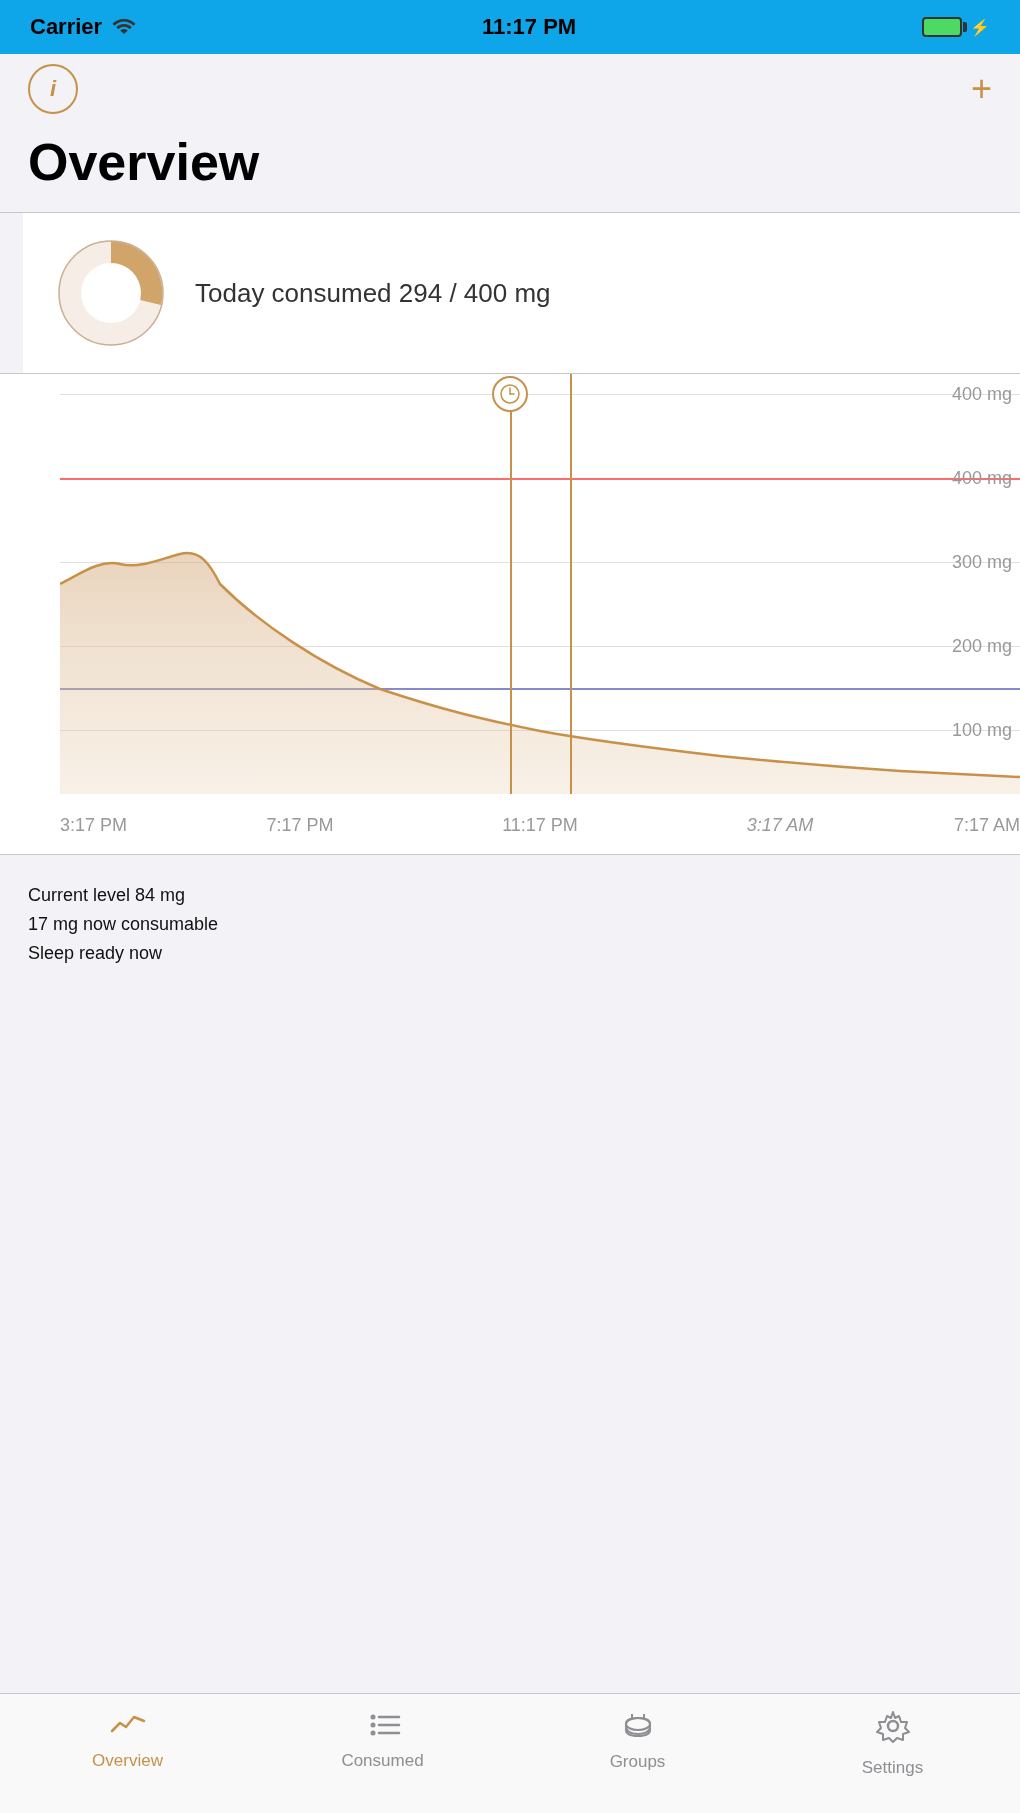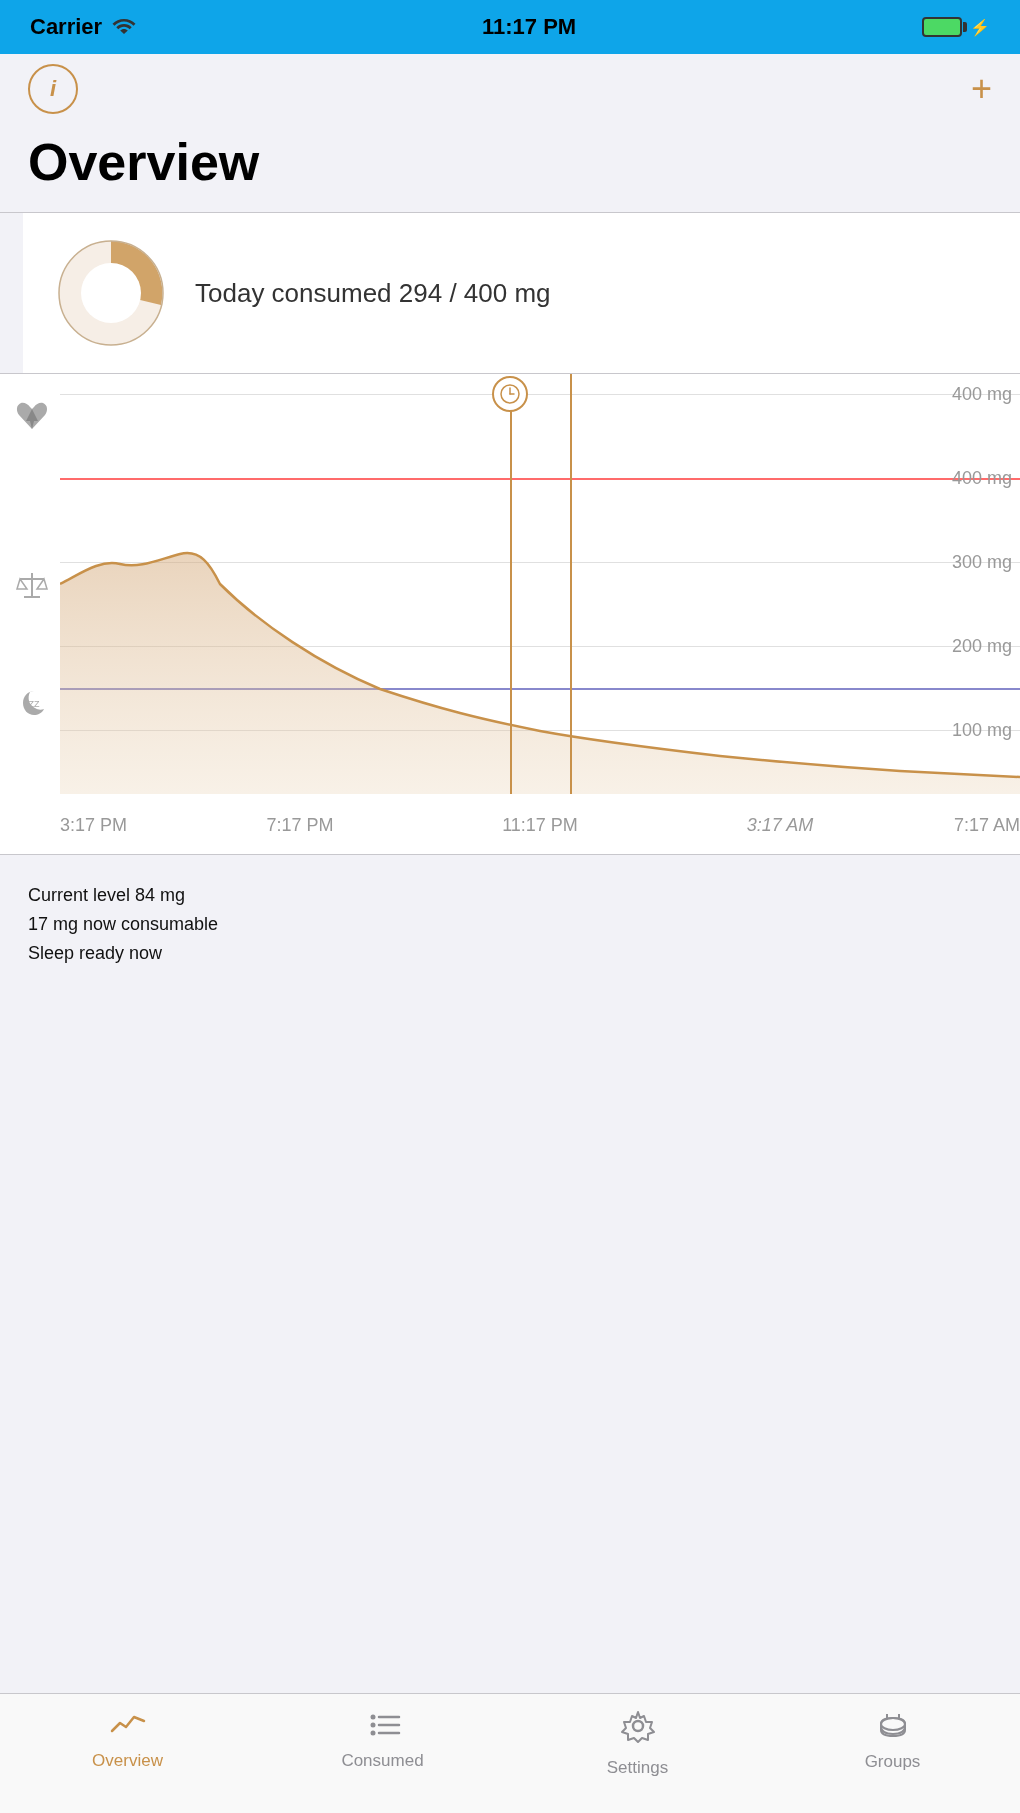--- a/index.html
+++ b/index.html
@@ -289,43 +289,20 @@
     <circle cx="60" cy="60" r="52" fill="none" stroke="#c8b090" stroke-width="1.5"></circle>
   </svg>
 
   <span class="consumed-text">Today consumed 294 / 400 mg</span>
 </div>
 
 <div class="divider"></div>
 
 <div class="chart-container">
 
-  <div class="left-icons">
-    <div class="left-icon" style="top: 6%;">
-      <svg width="36" height="36" viewBox="0 0 36 36">
-        <path d="M18 30 L5 16 C2 12 2 6 7 4 C10 3 14 5 16 8 L18 10 L20 8 C22 5 26 3 29 4 C34 6 34 12 31 16 Z" fill="#aaa"></path>
-        <path d="M18 30 L16 22 L12 22 L18 10 L24 22 L20 22 Z" fill="#888"></path>
-      </svg>
-    </div>
-    <div class="left-icon" style="top: 46%;">
-      <svg width="36" height="36" viewBox="0 0 36 36">
-        <line x1="18" y1="6" x2="18" y2="30" stroke="#aaa" stroke-width="2"></line>
-        <line x1="6" y1="12" x2="30" y2="12" stroke="#aaa" stroke-width="2"></line>
-        <path d="M6,12 L3,22 L13,22 Z" fill="none" stroke="#aaa" stroke-width="1.5"></path>
-        <path d="M30,12 L23,22 L33,22 Z" fill="none" stroke="#aaa" stroke-width="1.5"></path>
-        <line x1="10" y1="30" x2="26" y2="30" stroke="#aaa" stroke-width="2"></line>
-      </svg>
-    </div>
-    <div class="left-icon" style="top: 74%;">
-      <svg width="36" height="36" viewBox="0 0 36 36">
-        <path d="M20 6 C14 6 9 11 9 18 C9 25 14 30 20 30 C24 30 28 28 30 24 C27 25 24 25 21 23 C15 20 13 13 16 7 C17 6.7 18 6.3 20 6 Z" fill="#aaa"></path>
-        <text x="20" y="22" font-size="9" fill="#aaa" text-anchor="middle">ZZ</text>
-      </svg>
-    </div>
-  </div>
 
   <div class="grid-line" style="top: calc(20px + 0% * 3.4px); top: 20px;"></div>
 
   <div class="grid-line-red" style="top: calc(20px + 84px);"></div>
 
   <div class="grid-line" style="top: calc(20px + 168px);"></div>
 
   <div class="grid-line" style="top: calc(20px + 252px);"></div>
 
   <div class="grid-line-blue" style="top: calc(20px + 294px);"></div>
@@ -418,39 +395,39 @@
       <svg width="36" height="28" viewBox="0 0 36 28">
         <circle cx="8" cy="8" r="2.5" fill="#8e8e93"></circle>
         <line x1="14" y1="8" x2="34" y2="8" stroke="#8e8e93" stroke-width="2.5" stroke-linecap="round"></line>
         <circle cx="8" cy="16" r="2.5" fill="#8e8e93"></circle>
         <line x1="14" y1="16" x2="34" y2="16" stroke="#8e8e93" stroke-width="2.5" stroke-linecap="round"></line>
         <circle cx="8" cy="24" r="2.5" fill="#8e8e93"></circle>
         <line x1="14" y1="24" x2="34" y2="24" stroke="#8e8e93" stroke-width="2.5" stroke-linecap="round"></line>
       </svg>
     </span>
     <span class="tab-label">Consumed</span>
-  </div>
-
-  <div class="tab-item">
-    <span class="tab-icon">
-      <svg width="36" height="36" viewBox="0 0 36 36">
-        <circle cx="18" cy="18" r="5" fill="none" stroke="#8e8e93" stroke-width="2.5"></circle>
-        <path d="M18 4 L20 10 L24 8 L26 14 L32 14 L30 20 L34 24 L28 26 L28 32 L22 30 L18 34 L14 30 L8 32 L8 26 L2 24 L6 20 L4 14 L10 14 L12 8 L16 10 Z" fill="none" stroke="#8e8e93" stroke-width="2" stroke-linejoin="round"></path>
-      </svg>
-    </span>
-    <span class="tab-label">Settings</span>
   </div>
 
   <div class="tab-item">
     <span class="tab-icon">
       <svg width="36" height="30" viewBox="0 0 36 30">
         <path d="M6,18 Q6,26 18,26 Q30,26 30,18 L30,16 Q30,10 18,10 Q6,10 6,16 Z" fill="none" stroke="#8e8e93" stroke-width="2"></path>
         <ellipse cx="18" cy="16" rx="12" ry="6" fill="none" stroke="#8e8e93" stroke-width="2"></ellipse>
         <line x1="6" y1="16" x2="6" y2="22" stroke="#8e8e93" stroke-width="2"></line>
         <line x1="30" y1="16" x2="30" y2="22" stroke="#8e8e93" stroke-width="2"></line>
         <path d="M6,22 Q6,28 18,28 Q30,28 30,22" fill="none" stroke="#8e8e93" stroke-width="2"></path>
         <line x1="12" y1="6" x2="12" y2="10" stroke="#8e8e93" stroke-width="2"></line>
         <line x1="24" y1="6" x2="24" y2="10" stroke="#8e8e93" stroke-width="2"></line>
       </svg>
     </span>
     <span class="tab-label">Groups</span>
   </div>
+
+  <div class="tab-item">
+    <span class="tab-icon">
+      <svg width="36" height="36" viewBox="0 0 36 36">
+        <circle cx="18" cy="18" r="5" fill="none" stroke="#8e8e93" stroke-width="2.5"></circle>
+        <path d="M18 4 L20 10 L24 8 L26 14 L32 14 L30 20 L34 24 L28 26 L28 32 L22 30 L18 34 L14 30 L8 32 L8 26 L2 24 L6 20 L4 14 L10 14 L12 8 L16 10 Z" fill="none" stroke="#8e8e93" stroke-width="2" stroke-linejoin="round"></path>
+      </svg>
+    </span>
+    <span class="tab-label">Settings</span>
+  </div>
 </div>
 
 </body></html>

